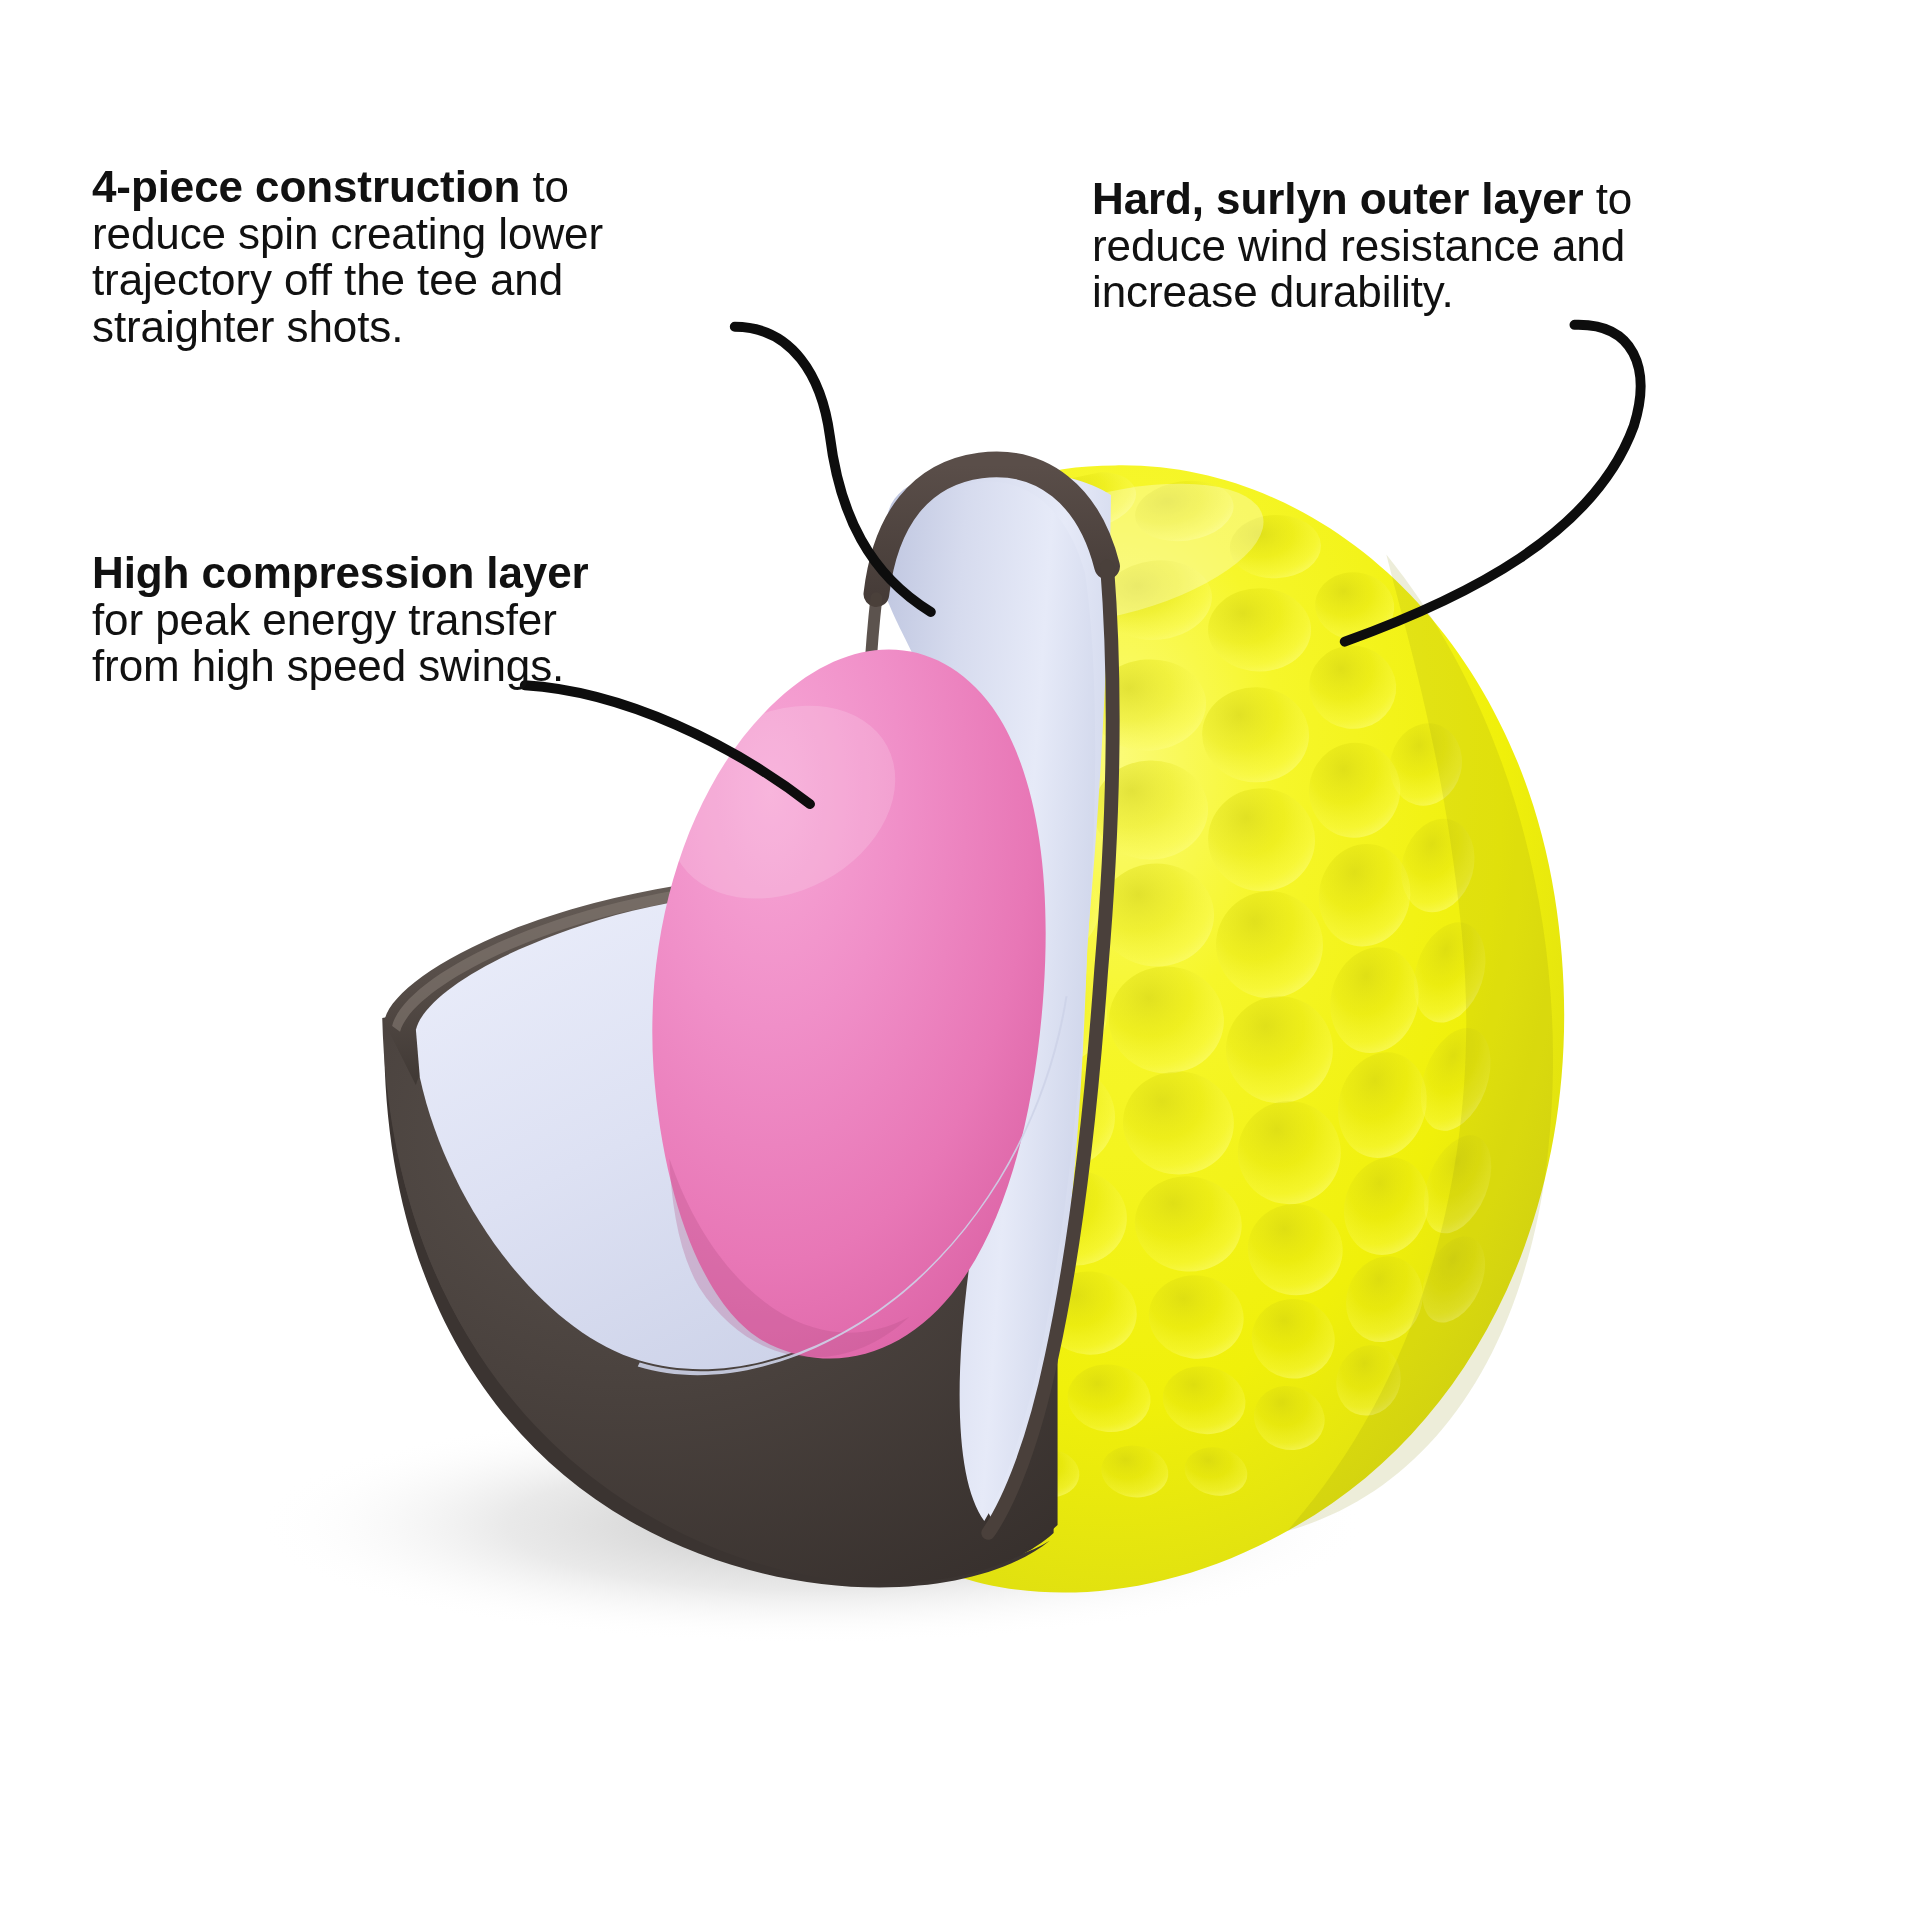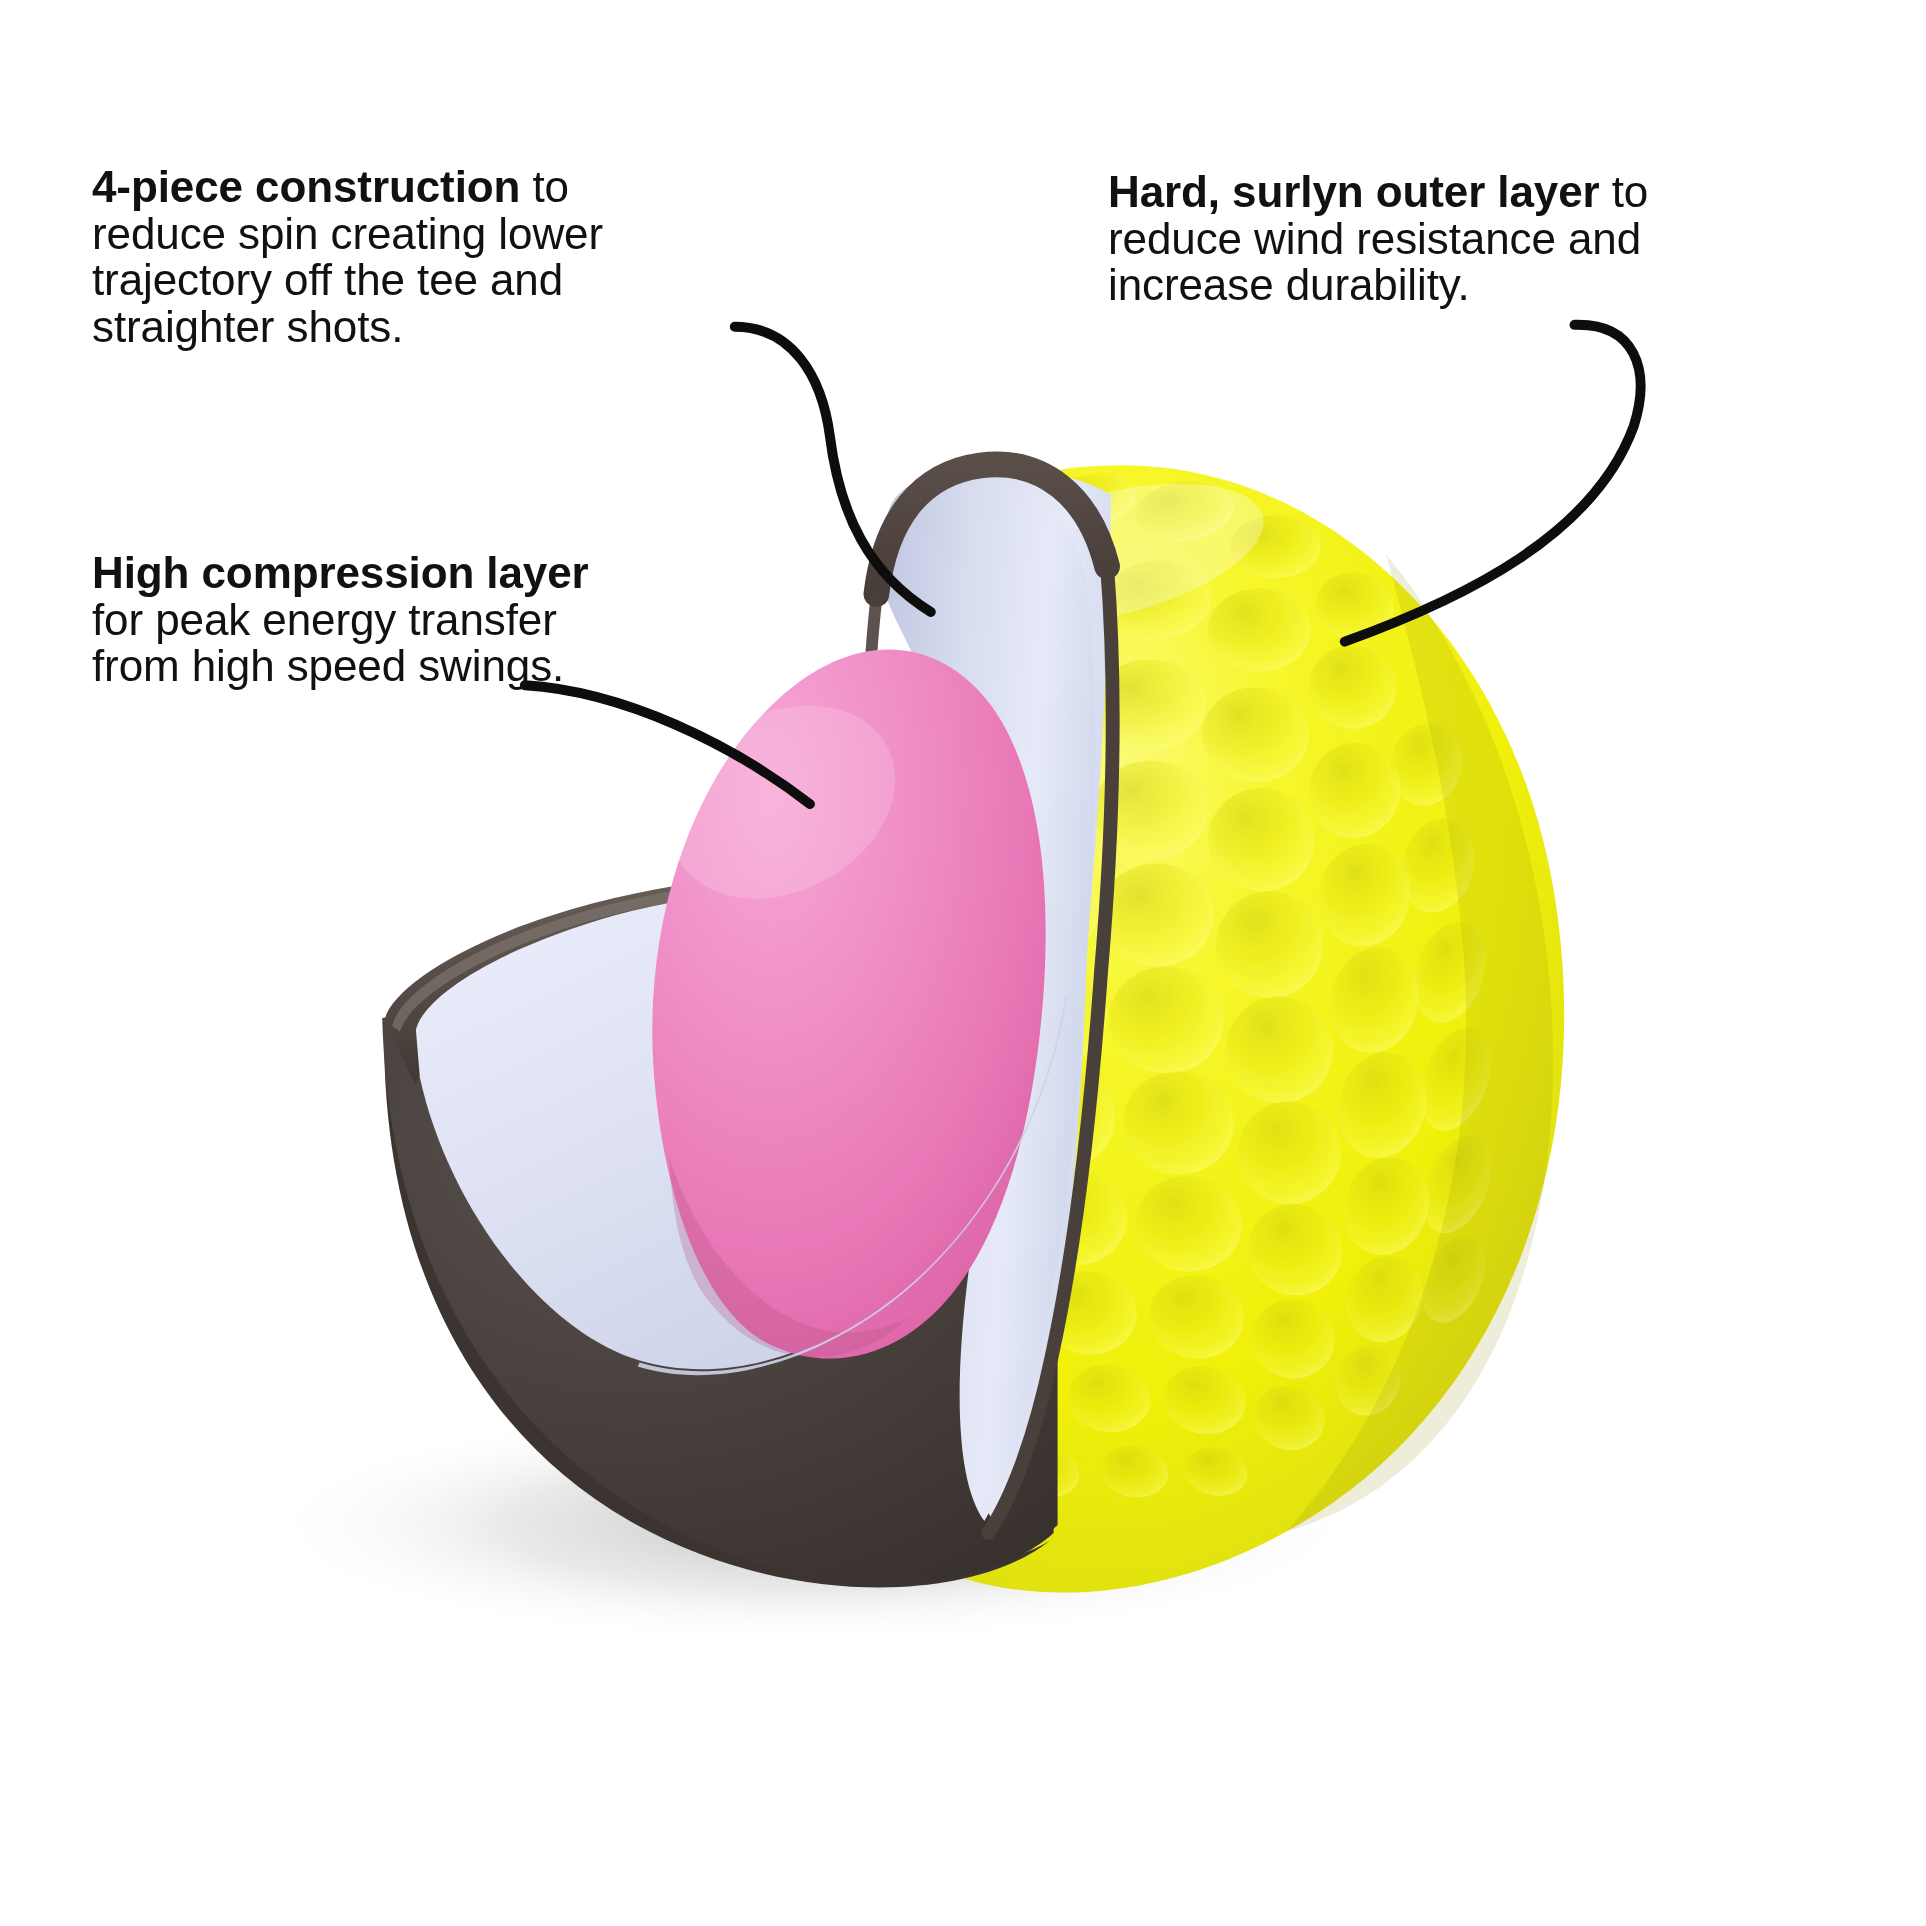--- a/index.html
+++ b/index.html
@@ -6,21 +6,21 @@
   body{width:1927px;height:1927px;overflow:hidden;
        font-family:"Liberation Sans","DejaVu Sans",sans-serif;}
   #stage{position:relative;width:1927px;height:1927px;background:#fff;}
 
   .callout{position:absolute;color:#111111;line-height:1.06;
            font-size:44px;letter-spacing:-0.1px;}
   .callout .lead{font-weight:700;}
   .callout .rest{font-weight:400;}
 
   #callout-construction{left:92px;top:164px;width:594px;}
-  #callout-surlyn{left:1092px;top:169px;width:554px;margin-left:16px;}
+  #callout-surlyn{left:1092px;top:176px;width:554px;}
   #callout-core{left:92px;top:550px;width:515px;}
 
   #ball-art{position:absolute;left:0;top:0;width:1927px;height:1927px;}
   #leader-lines{position:absolute;left:0;top:0;width:1927px;height:1927px;}
 </style>
 </head>
 <body>
 
 <div id="stage">
 

